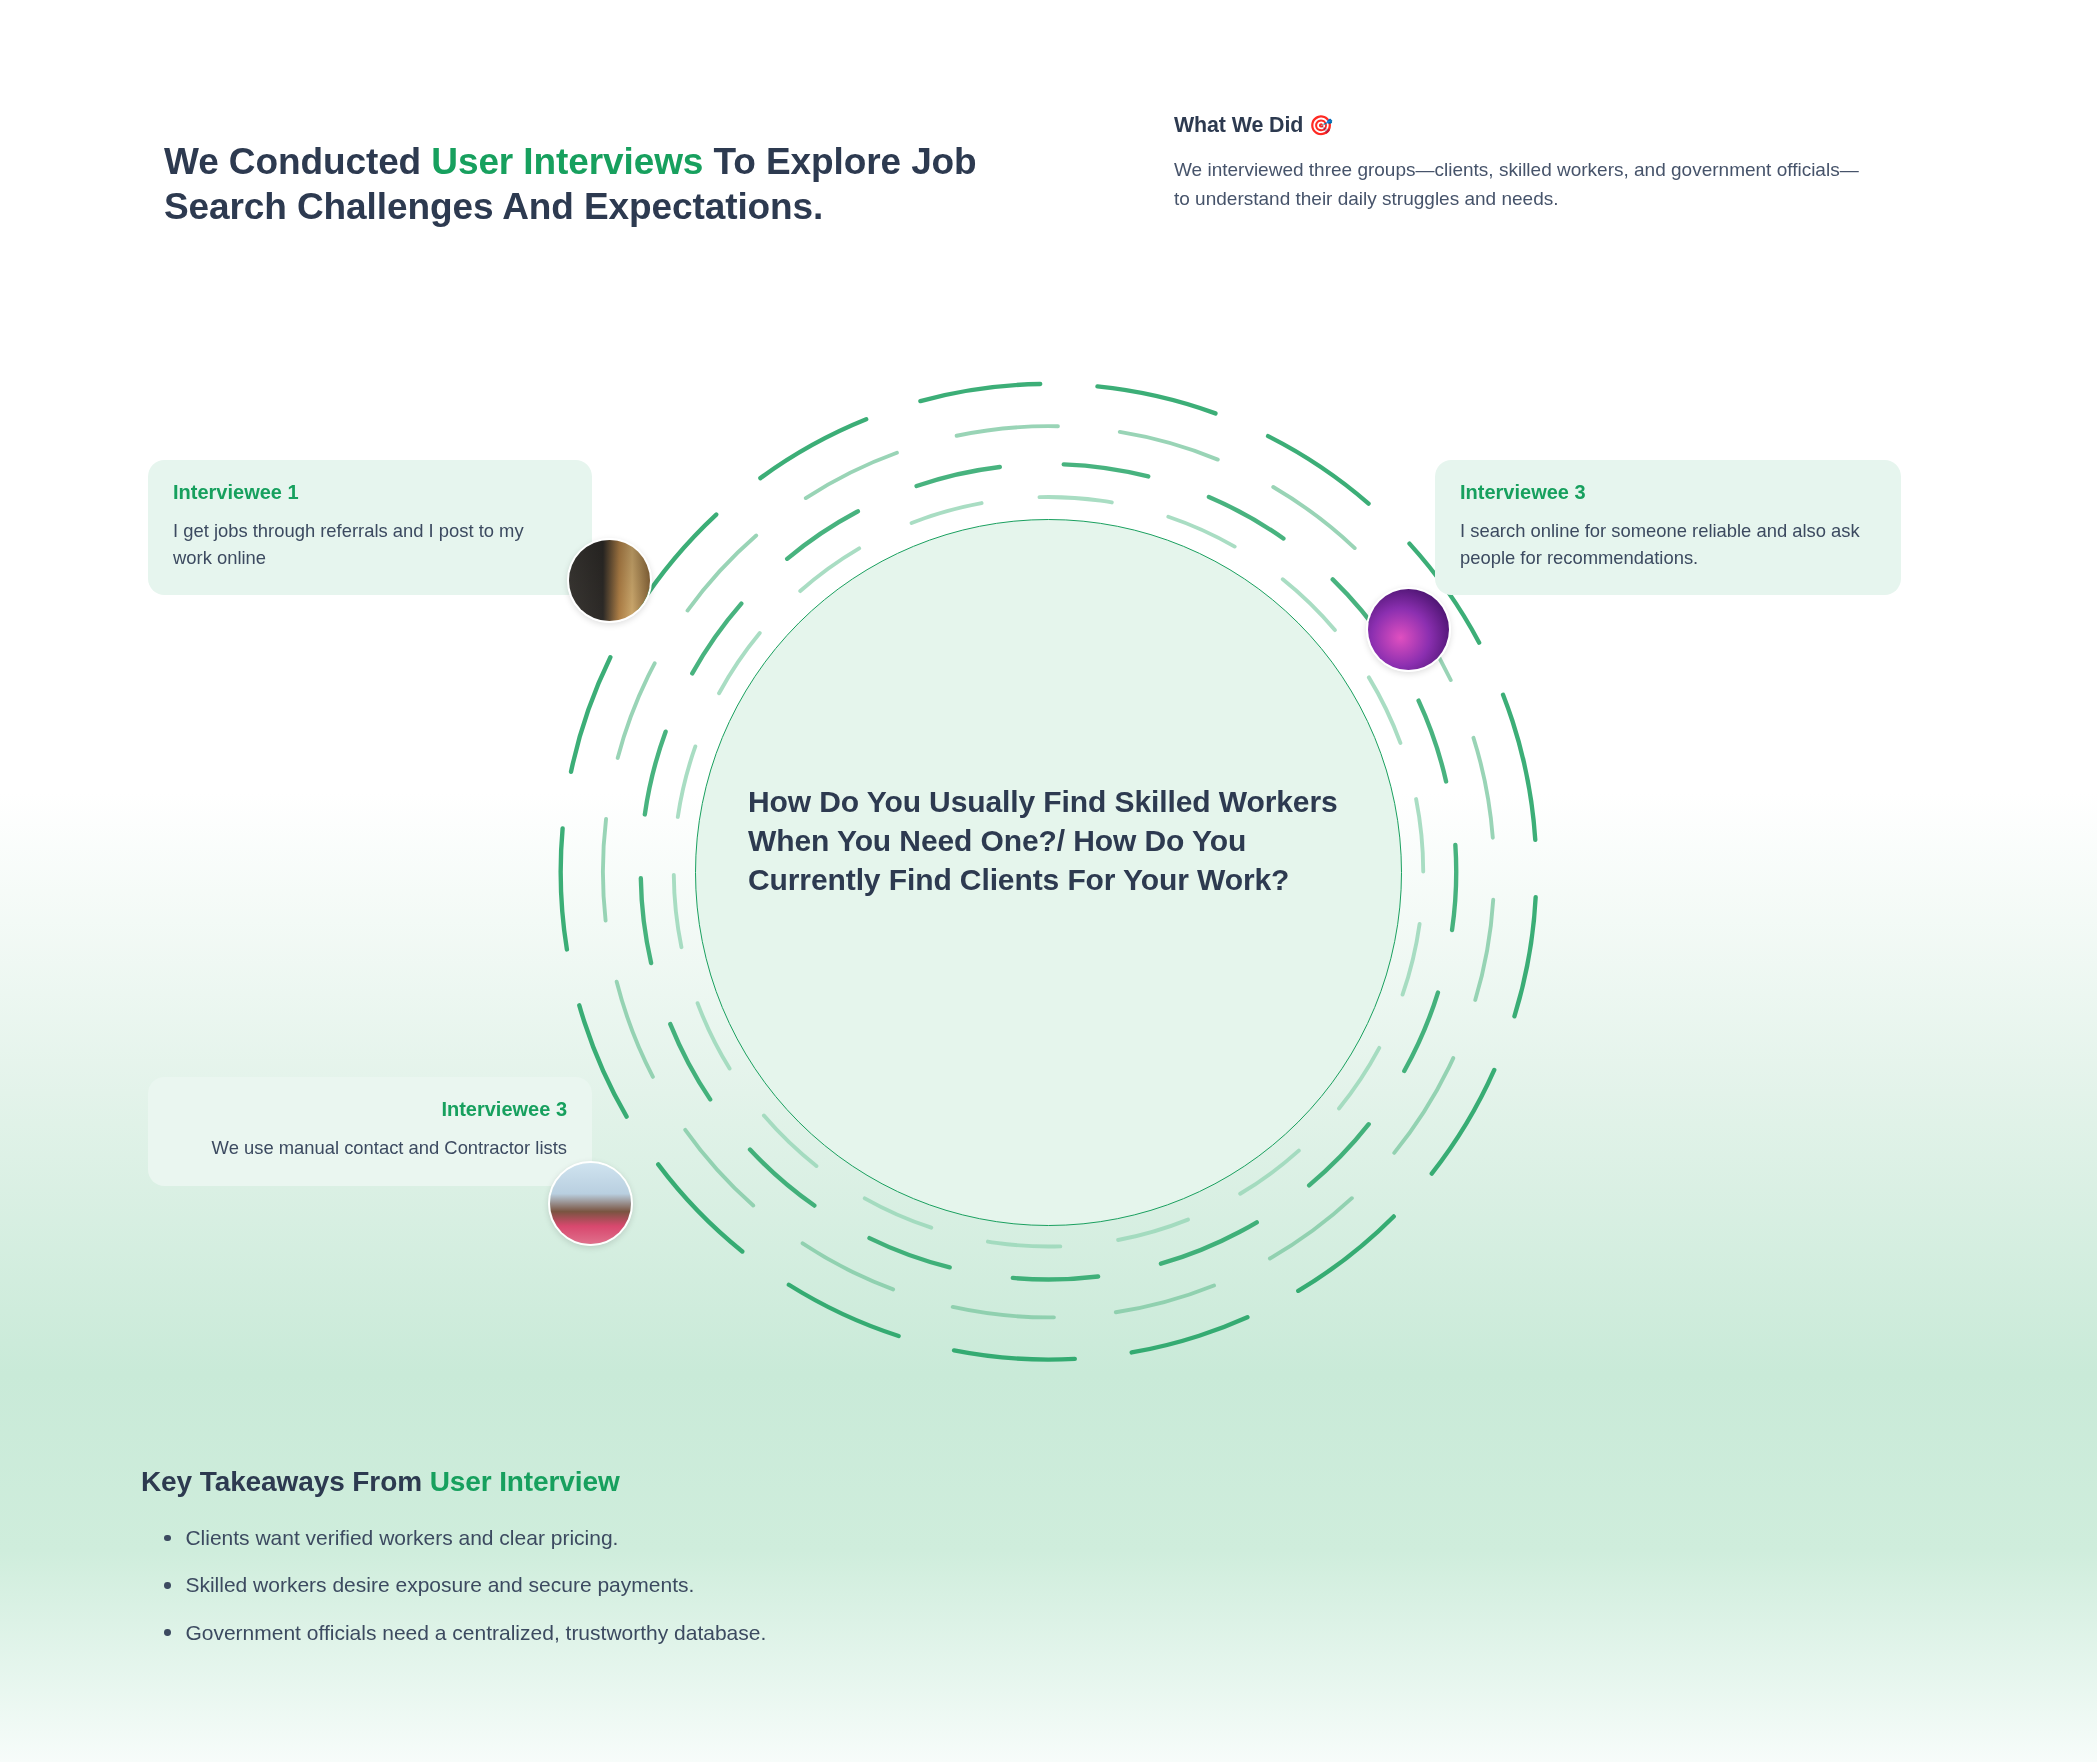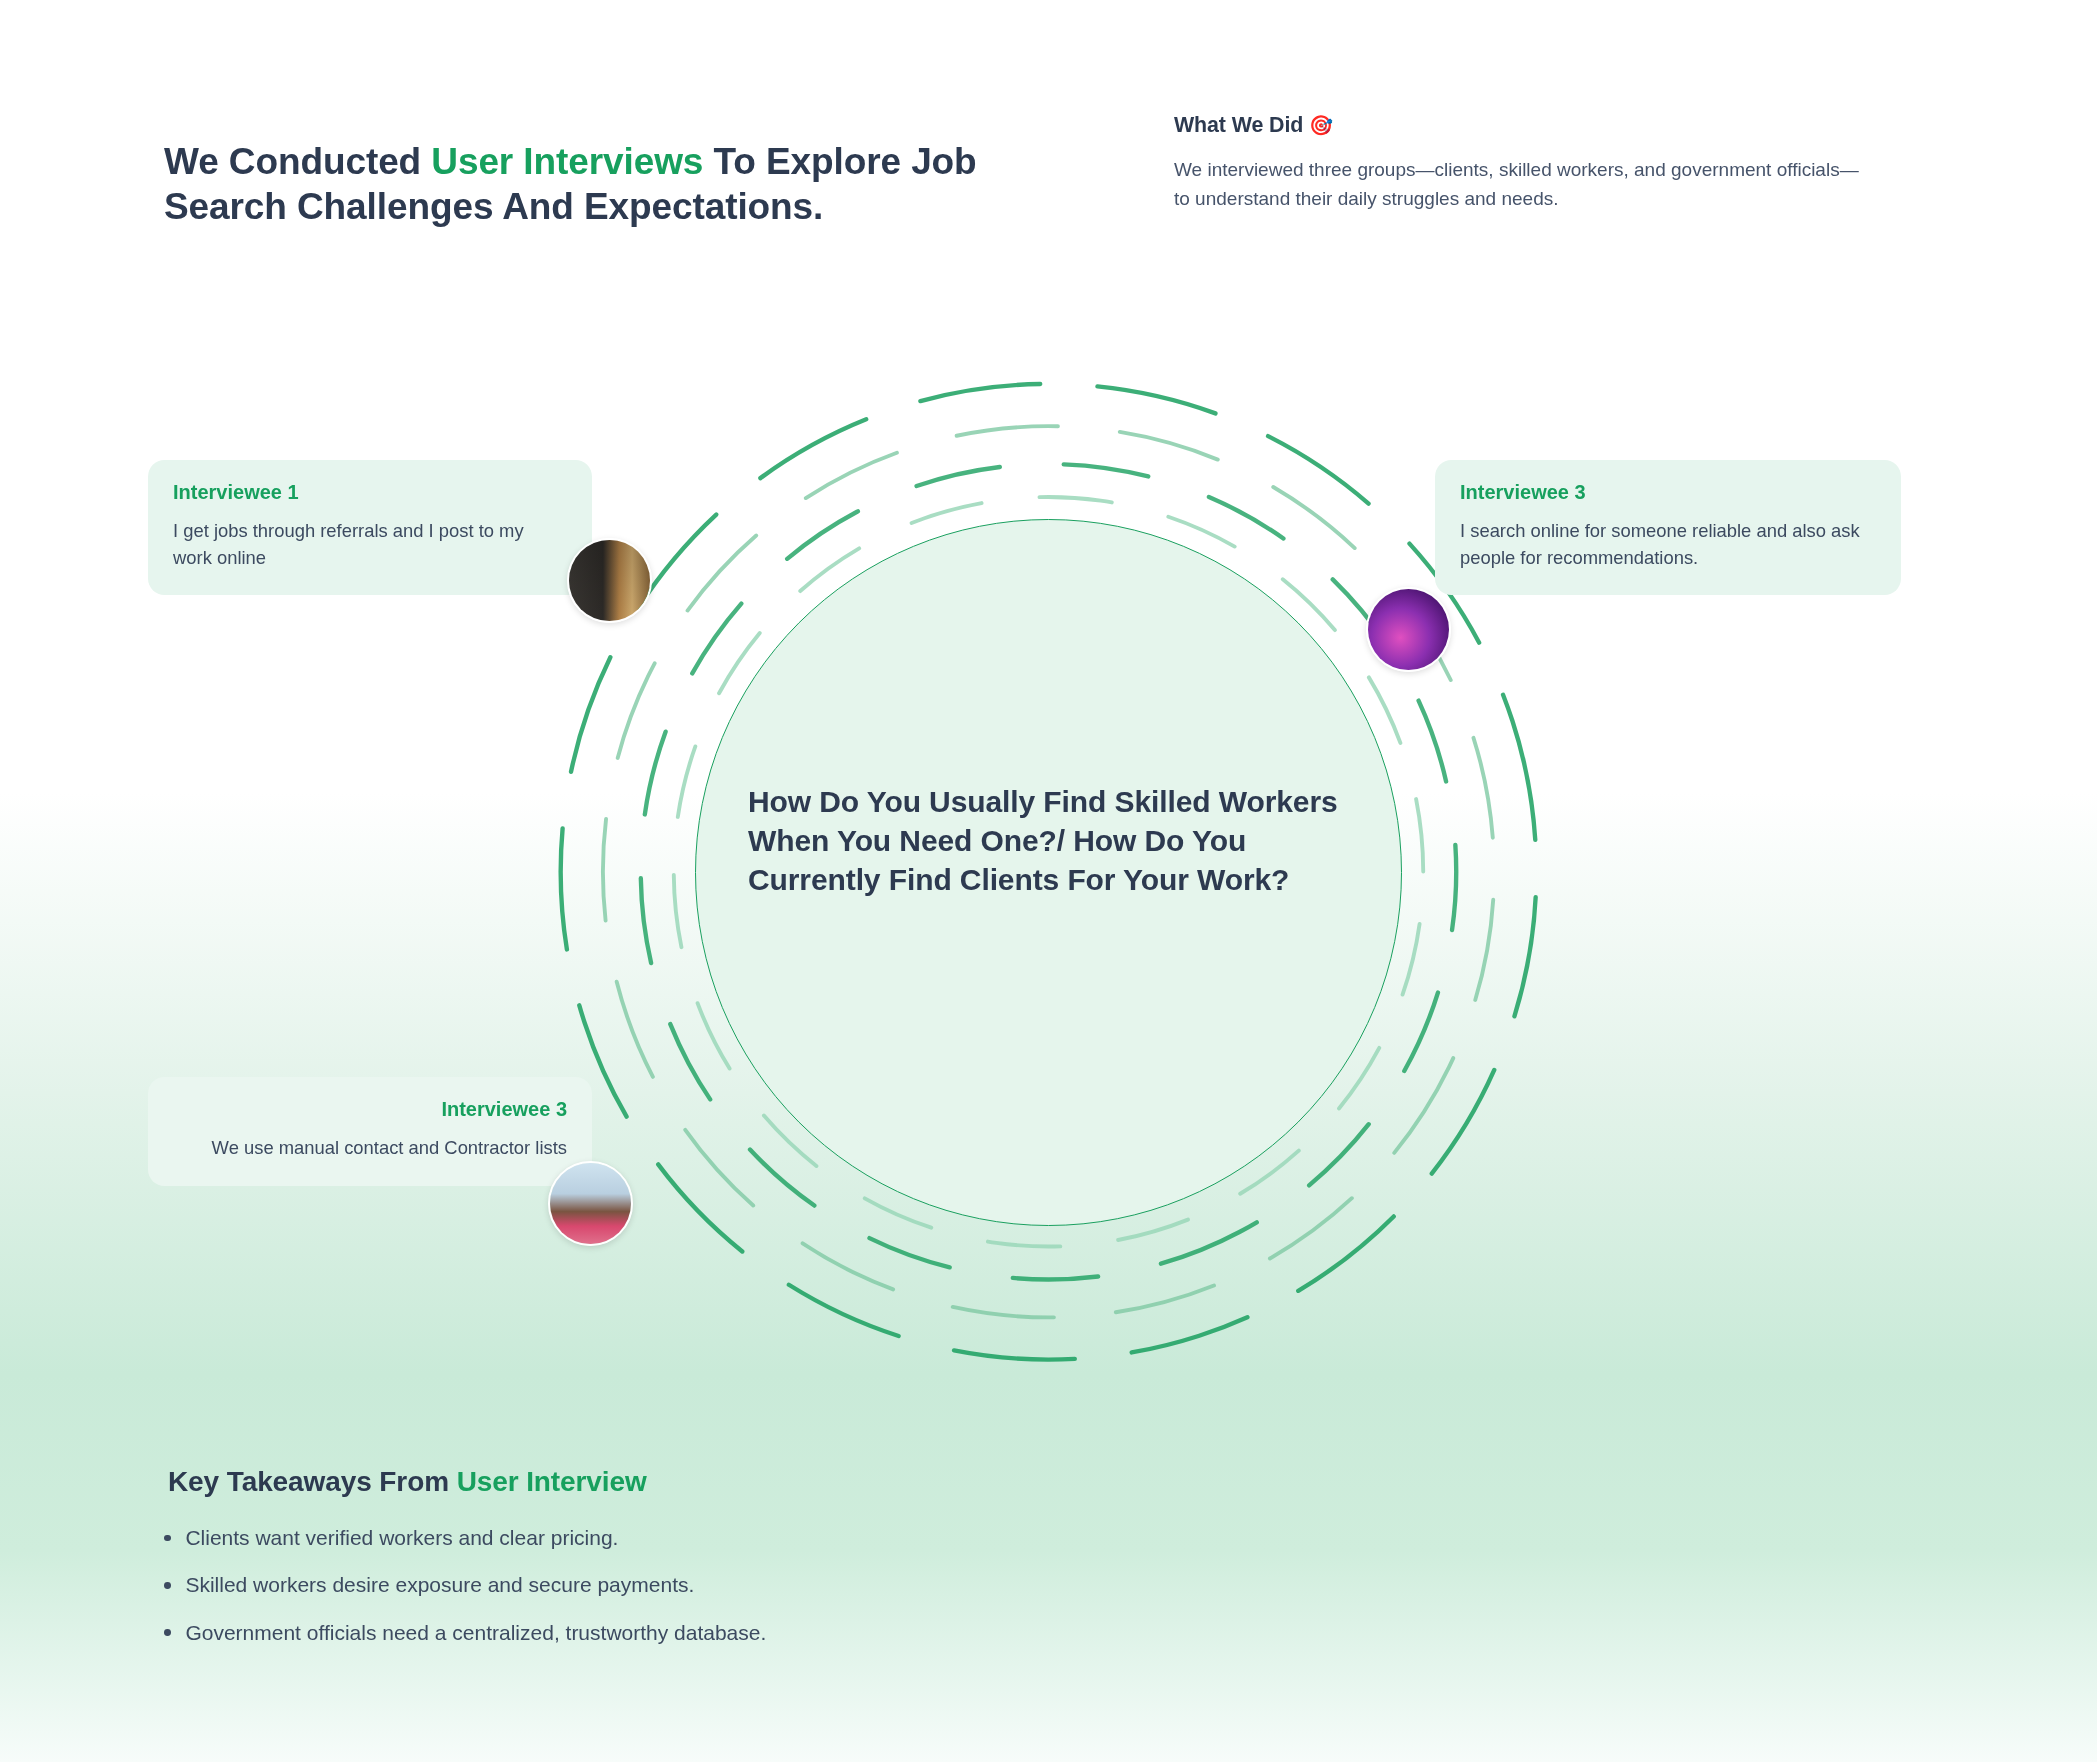--- a/index.html
+++ b/index.html
@@ -140,21 +140,20 @@
     left: 141px;
     top: 1466px;
     width: 1651px;
   }
   #takeaways h2 {
     font-size: 28px;
     font-weight: 700;
     color: #2d3a50;
     margin-bottom: 25px;
     letter-spacing: -0.1px;
-    margin-left: 27px;
   }
   #takeaways h2 .accent { color: #17a05e; }
   #takeaways ul {
     list-style: none;
     padding-left: 19.4px;
   }
   #takeaways li {
     position: relative;
     font-size: 21px;
     line-height: 1.42;

